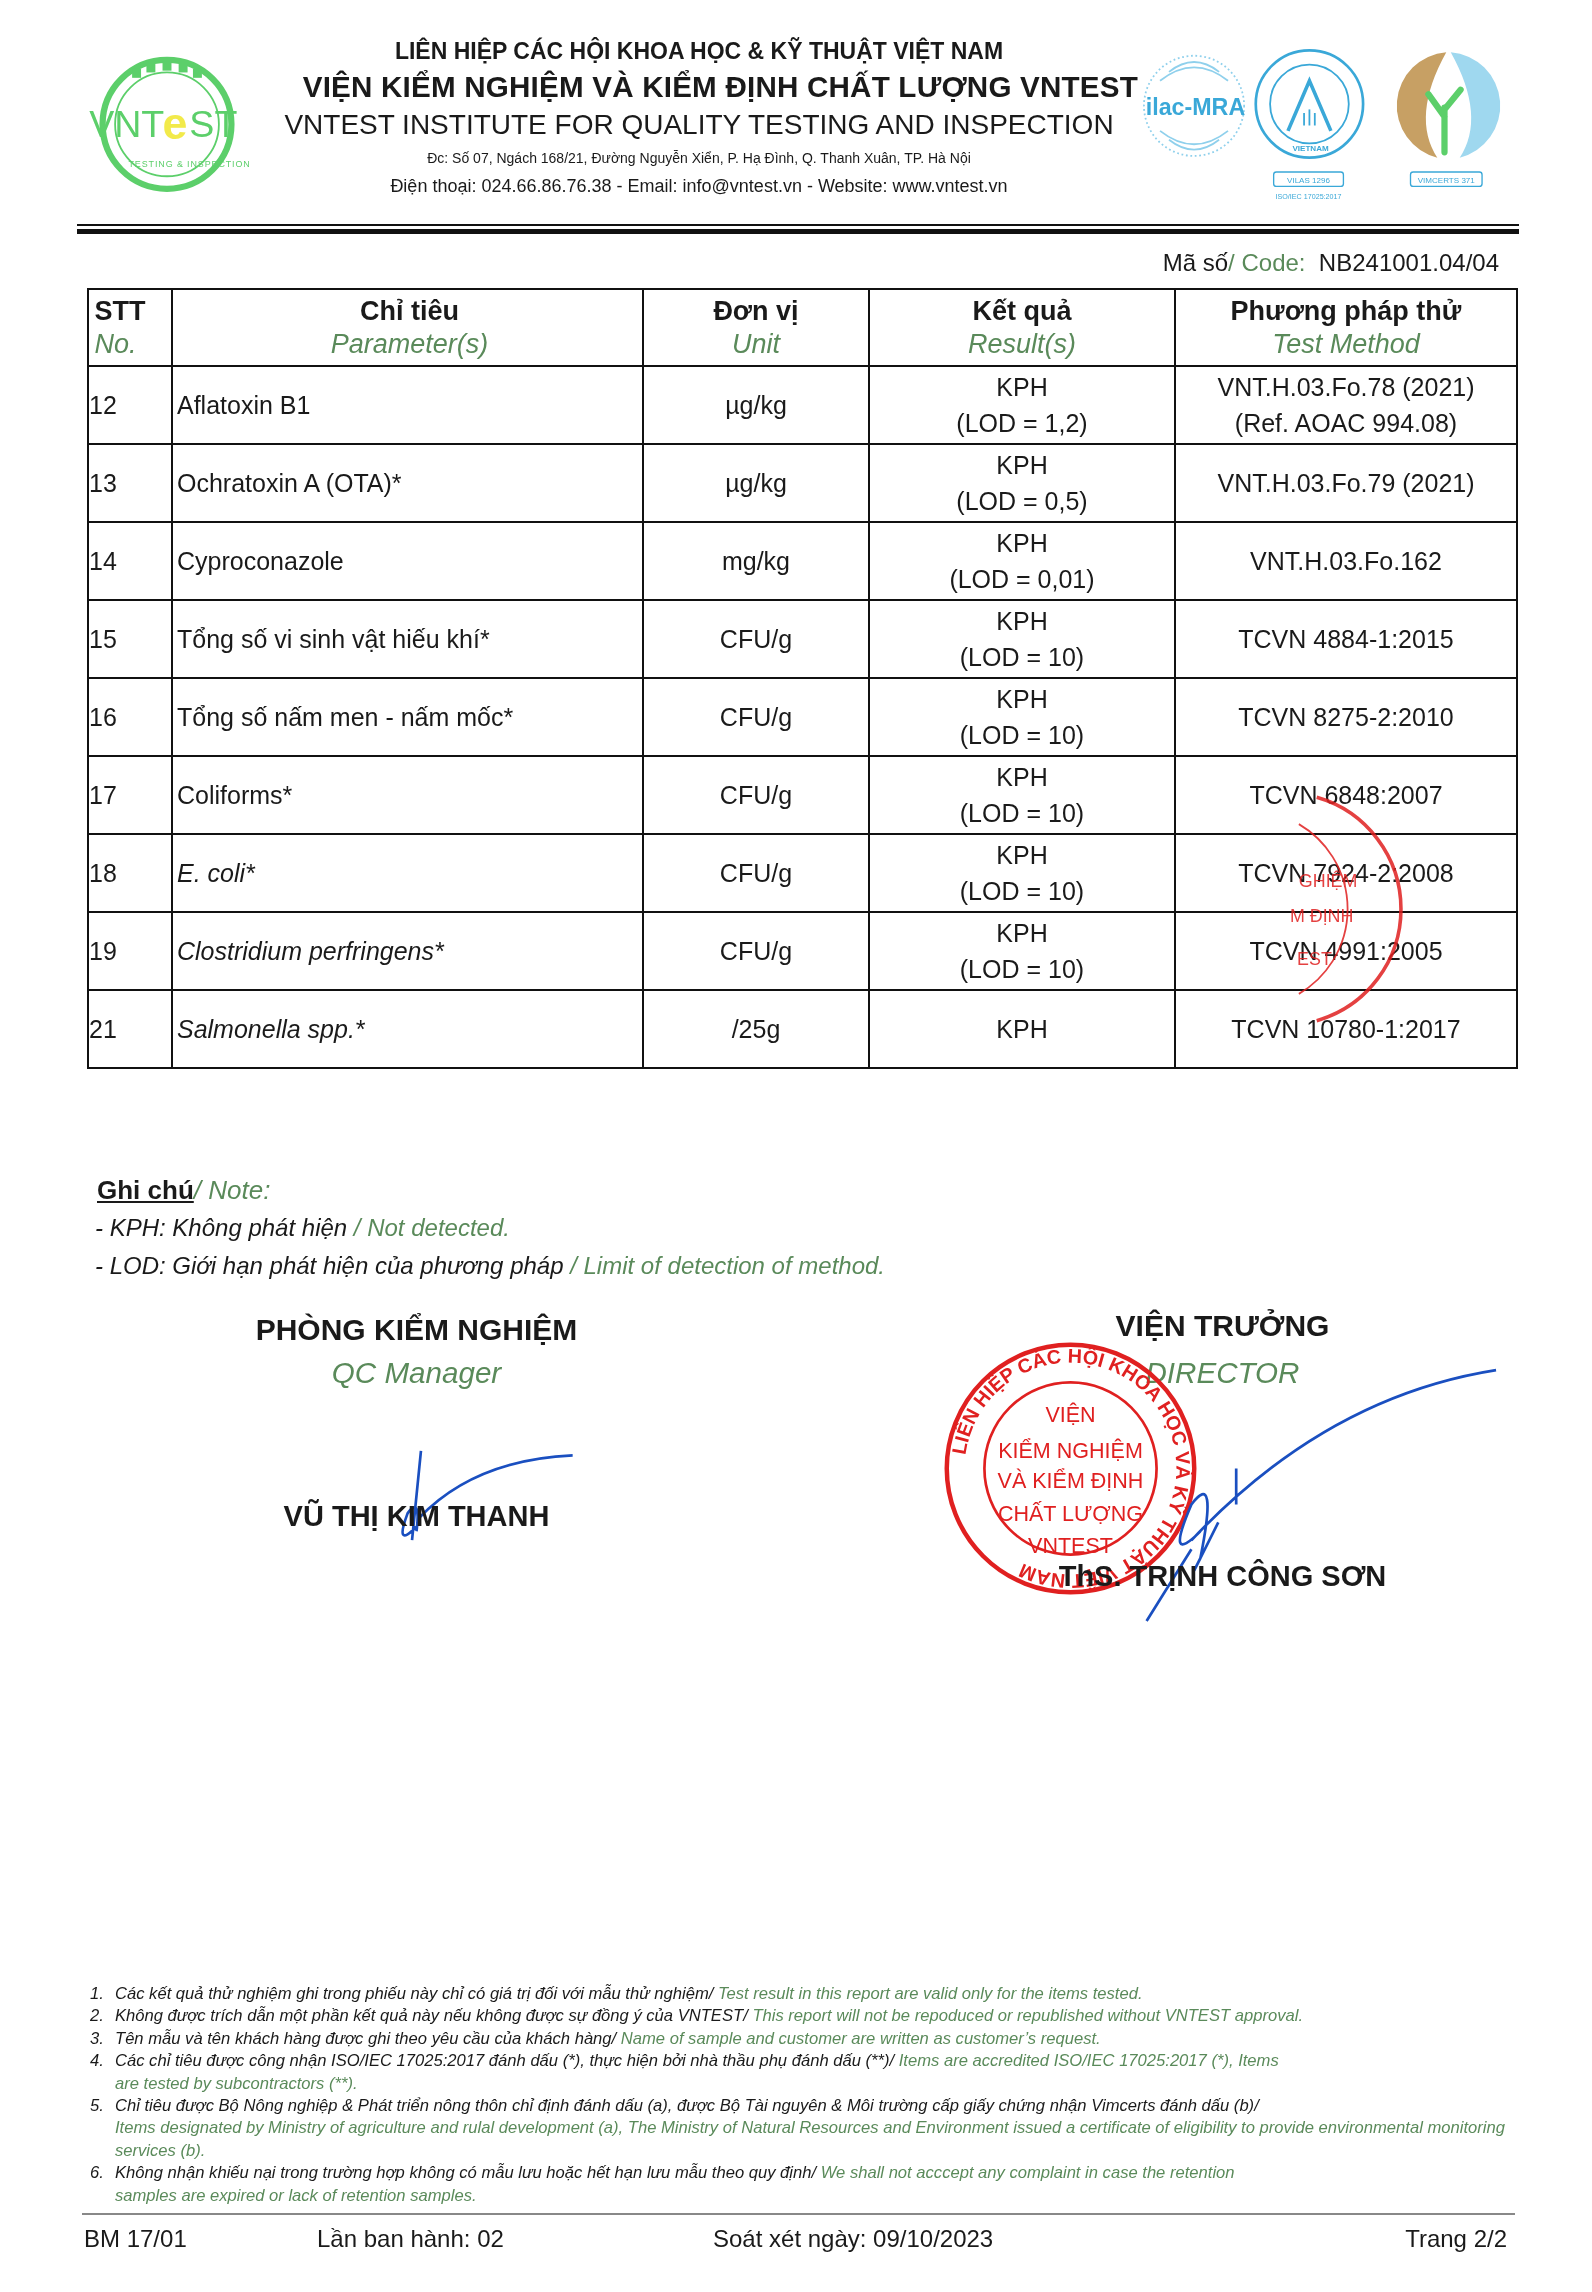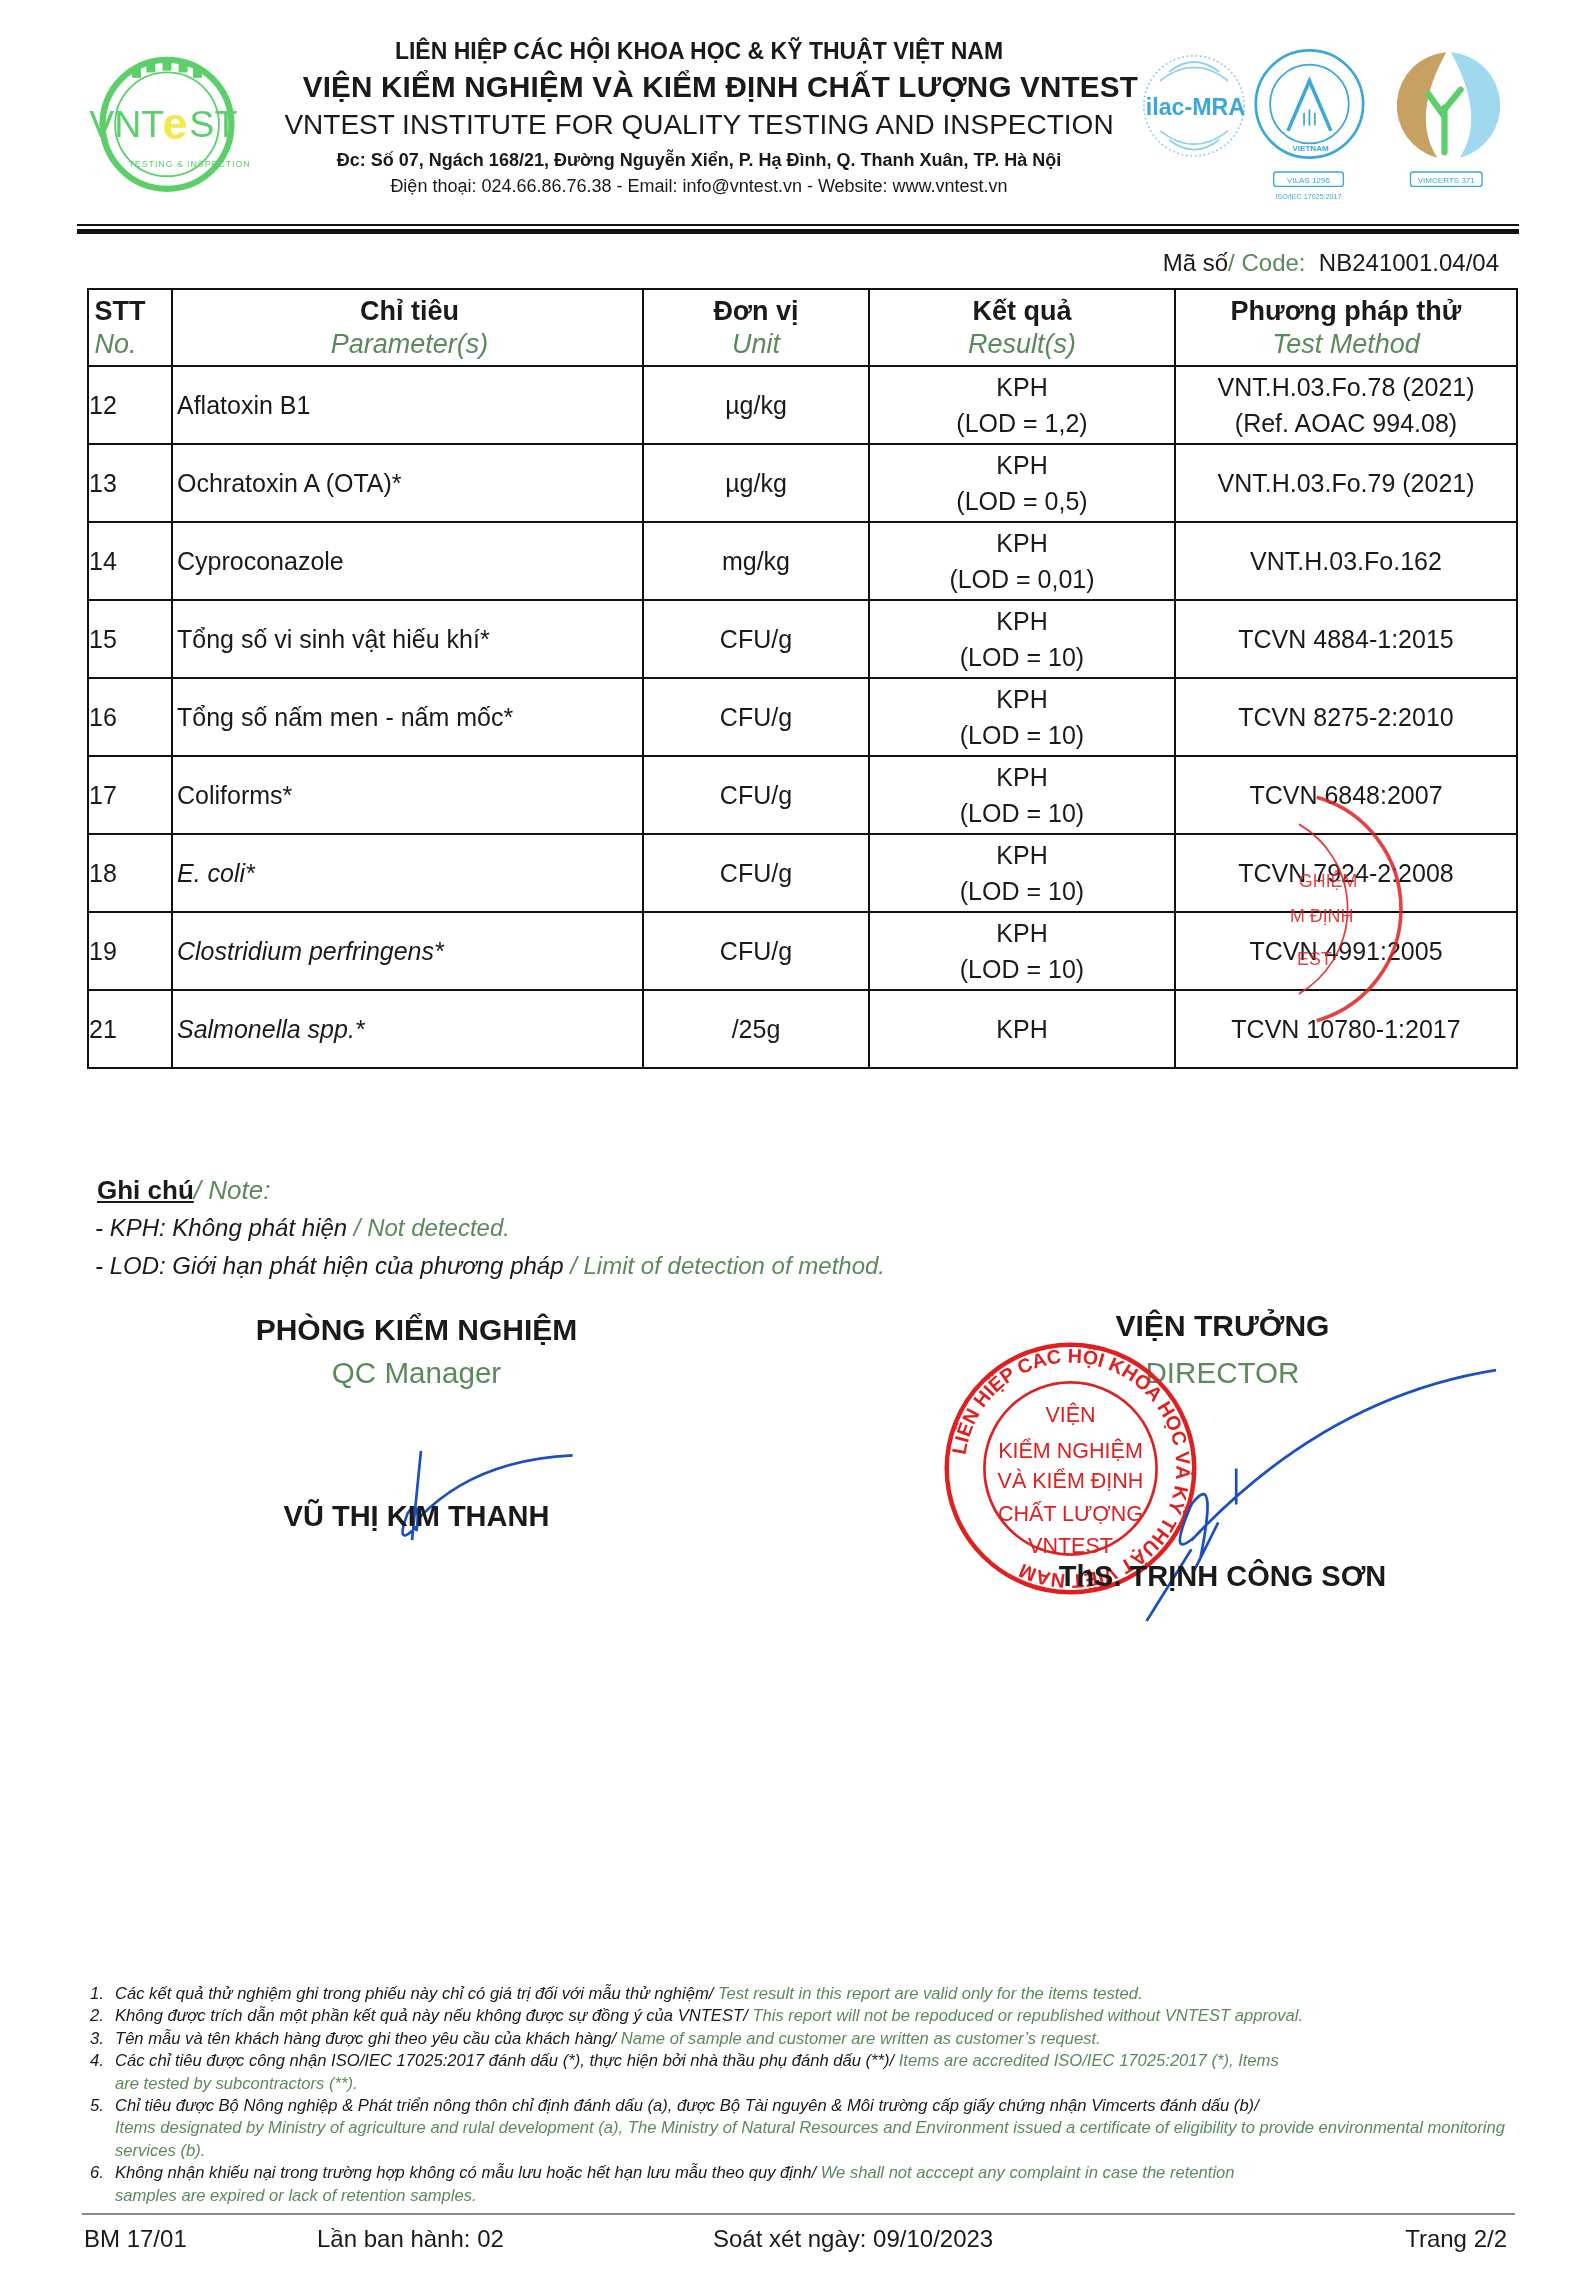--- a/index.html
+++ b/index.html
@@ -8,21 +8,21 @@
   .abs { position: absolute; }
   .green { color: #5a8a5a; }
   .it { font-style: italic; }
 
   
   .logo { left: 82px; top: 49px; width: 170px; height: 148px; }
   .hdr-line { left: 260px; width: 878px; text-align: center; white-space: nowrap; }
   .hdr-1 { top: 38px; font-size: 23px; font-weight: bold; }
   .hdr-2 { top: 70px; font-size: 29.6px; font-weight: bold; letter-spacing: 0.2px; text-align: right; }
   .hdr-3 { top: 109px; font-size: 28px; }
-  .hdr-4 { top: 150px; font-size: 18px; font-weight: bold; }
+  .hdr-4 { top: 150px; font-size: 14px; }
   .hdr-5 { top: 176px; font-size: 18px; }
   .badges { left: 1142px; top: 45px; width: 376px; height: 161px; }
   .rule-thin { left: 77px; width: 1442px; top: 224px; height: 1.8px; background: #111; }
   .rule-thick { left: 77px; width: 1442px; top: 229px; height: 5.4px; background: #111; }
 
   .code { right: 93px; top: 249px; font-size: 24px; }
 
   
   table.results { position: absolute; left: 87px; top: 288px; width: 1431px;
       border-collapse: collapse; font-size: 25px; }
@@ -40,21 +40,21 @@
 
   
   .note-title { left: 97px; top: 1175px; font-size: 26px; }
   .note-title .vi { font-weight: bold; text-decoration: underline; }
   .note-line { left: 95px; font-size: 24px; font-style: italic; }
   .note-1 { top: 1214px; }
   .note-2 { top: 1252px; }
 
   
   .sig-role { font-weight: bold; font-size: 30px; text-align: center; white-space: nowrap; }
-  .sig-sub { font-size: 29.6px; color: #5a8a5a; text-align: center; }
+  .sig-sub { font-style: italic; font-size: 29.6px; color: #5a8a5a; text-align: center; }
   .sig-name { font-weight: bold; font-size: 29px; text-align: center; white-space: nowrap; }
   .sig-left { left: 206px; width: 421px; }
   .sig-right { left: 1012px; width: 421px; }
 
   .stamp { left: 936px; top: 1334px; width: 269px; height: 269px; }
   .stamp-small { left: 1281px; top: 788px; width: 134px; height: 242px; opacity: 0.85; }
   .signature { }
 
   
   .fn { left: 90px; width: 1433px; font-size: 16.6px; font-style: italic; line-height: 22.4px; }

